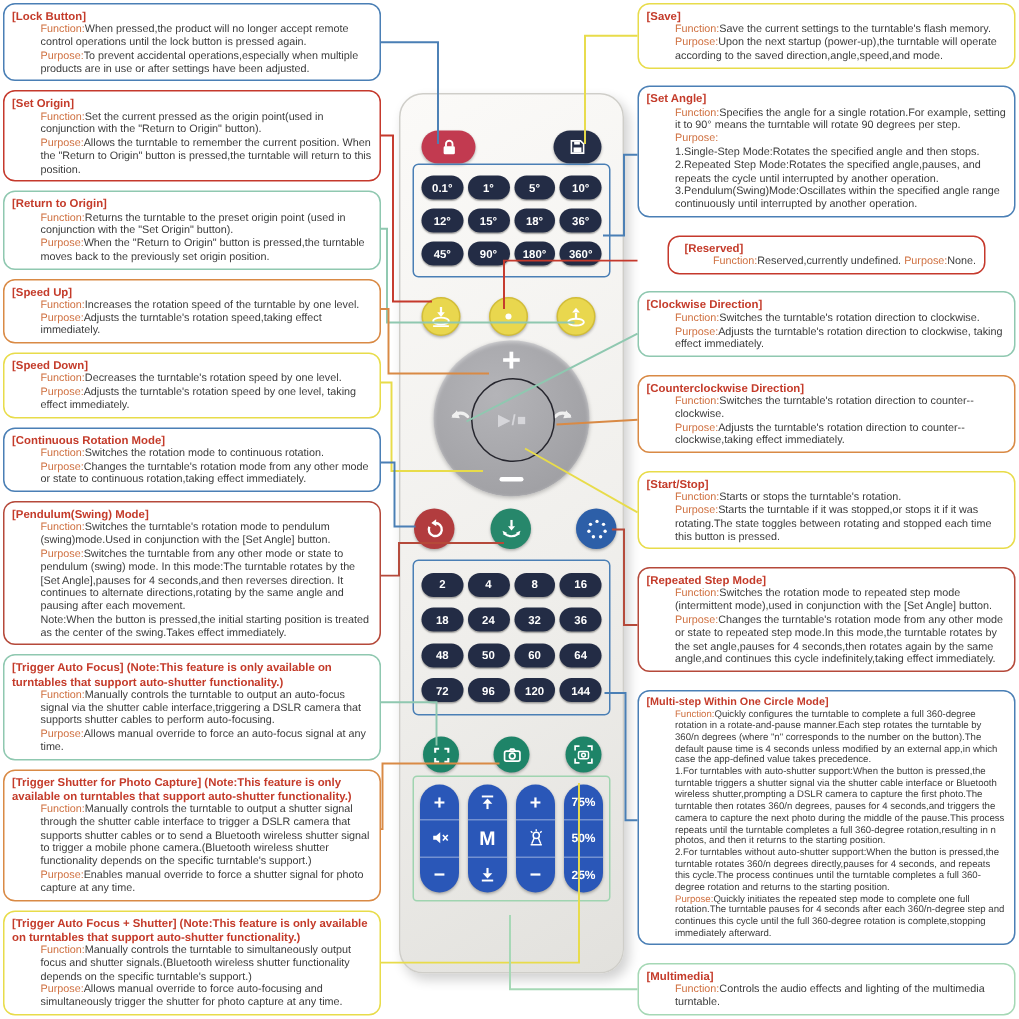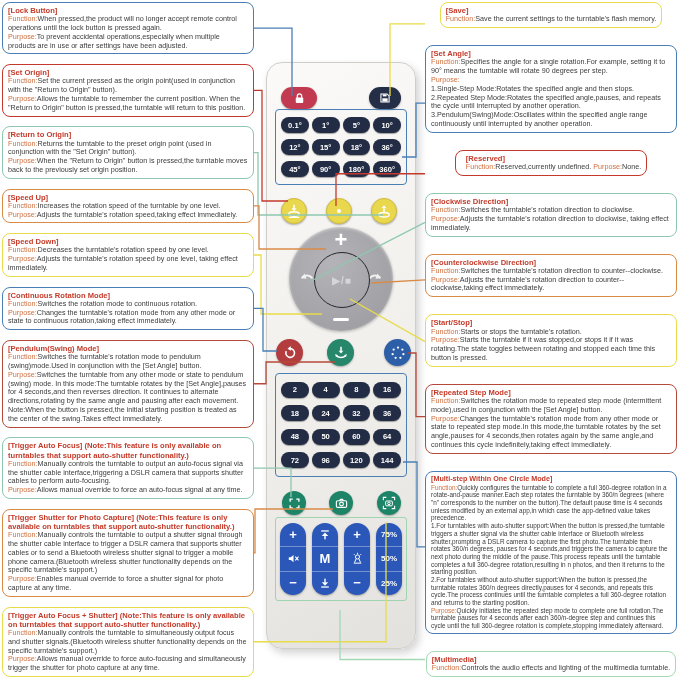--- a/index.html
+++ b/index.html
@@ -5,21 +5,21 @@
   html,body{margin:0;padding:0;background:#fff;}
   .canvas{position:relative;width:679px;height:679px;background:#ffffff;overflow:hidden;
           font-family:"Liberation Sans",sans-serif;}
   .lines-overlay{position:absolute;left:0;top:0;width:679px;height:679px;z-index:5;pointer-events:none;}
   .col{position:absolute;top:2px;height:675px;width:252px;display:flex;flex-direction:column;
        justify-content:space-between;z-index:6;}
   .col-left{left:2px;}
   .col-right{left:425px;align-items:center;}
   .callout{border:1.5px solid #888;border-radius:8px;padding:3px 5px;background:#fff;}
   .ctitle{color:#c43b2a;font-size:7.6px;line-height:1.22;font-weight:bold;}
-  .cpart{font-size:7.2px;line-height:1.22;color:#3b3b3b;}
+  .cpart{font-size:7.2px;line-height:1.22;color:#3b3b3b;margin-left:19px;}
   .clabel{color:#cf7040;}
   .cred{color:#e02020;}
   .callout.small .cpart{font-size:6.4px;line-height:1.2;}
   .callout.small .ctitle{font-size:7.2px;}
 
   
   .remote{position:absolute;left:266px;top:62px;width:148px;height:585px;z-index:3;
           border-radius:16px;background:linear-gradient(150deg,#fbfaf8 0%,#f0efec 55%,#e2e1dd 100%);
           border:1px solid #cfcec9;box-shadow:3px 4px 8px rgba(0,0,0,.18);}
   .pill-top{position:absolute;height:22px;border-radius:12px;display:flex;align-items:center;justify-content:center;box-shadow:0 1px 2px rgba(0,0,0,.3);}
@@ -132,20 +132,21 @@
       <div class="callout" style="border-color: rgb(232, 220, 74);">
         <div class="ctitle">[Trigger Auto Focus + Shutter] (Note:This feature is only available on turntables that support auto-shutter functionality.)</div>
         <div class="cpart"><span class="clabel">Function:</span><span class="cbody">Manually controls the turntable to simultaneously output focus and shutter signals.(Bluetooth wireless shutter functionality depends on the specific turntable's support.)</span></div>
         <div class="cpart"><span class="clabel">Purpose:</span><span class="cbody">Allows manual override to force auto-focusing and simultaneously trigger the shutter for photo capture at any time.</span></div>
       </div>
     </div>
   <div class="col col-right" id="col-right">
       <div class="callout" style="border-color: rgb(232, 220, 74);">
         <div class="ctitle">[Save]</div>
         <div class="cpart"><span class="clabel">Function:</span><span class="cbody">Save the current settings to the turntable's flash memory.</span></div>
+        <div class="cpart"><span class="clabel">Purpose:</span><span class="cbody">Upon the next startup (power-up),the turntable will operate according to the saved direction,angle,speed,and mode.</span></div>
       </div>
       <div class="callout" style="border-color: rgb(74, 127, 181);">
         <div class="ctitle">[Set Angle]</div>
         <div class="cpart"><span class="clabel">Function:</span><span class="cbody">Specifies the angle for a single rotation.For example, setting it to 90° means the turntable will rotate 90 degrees per step.</span></div>
         <div class="cpart"><span class="clabel">Purpose:</span><span class="cbody"></span></div>
         <div class="cpart"><span class="cbody">1.Single-Step Mode:Rotates the specified angle and then stops.</span></div>
         <div class="cpart"><span class="cbody">2.Repeated Step Mode:Rotates the specified angle,pauses, and repeats the cycle until interrupted by another operation.</span></div>
         <div class="cpart"><span class="cbody">3.Pendulum(Swing)Mode:Oscillates within the specified angle range continuously until interrupted by another operation.</span></div>
       </div>
       <div class="callout" style="border-color: rgb(197, 57, 44); padding-left: 10px;">

